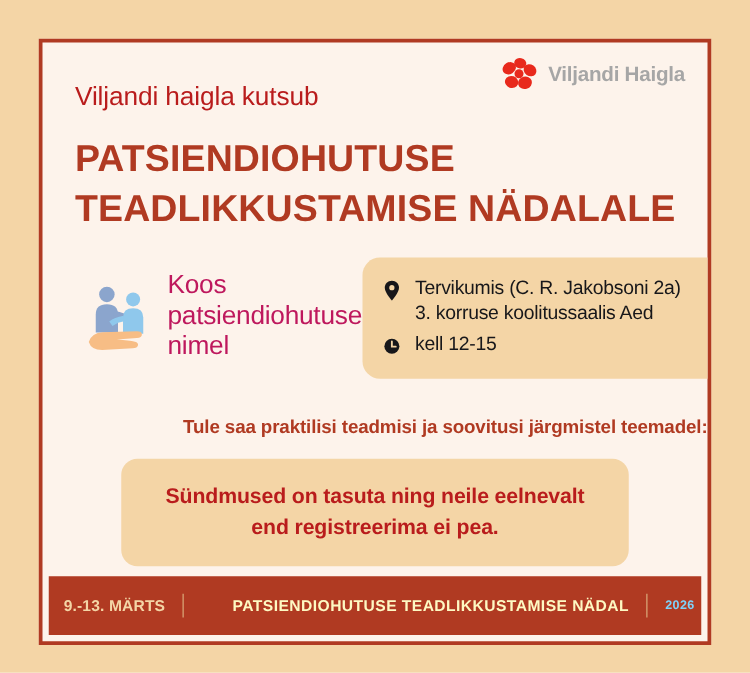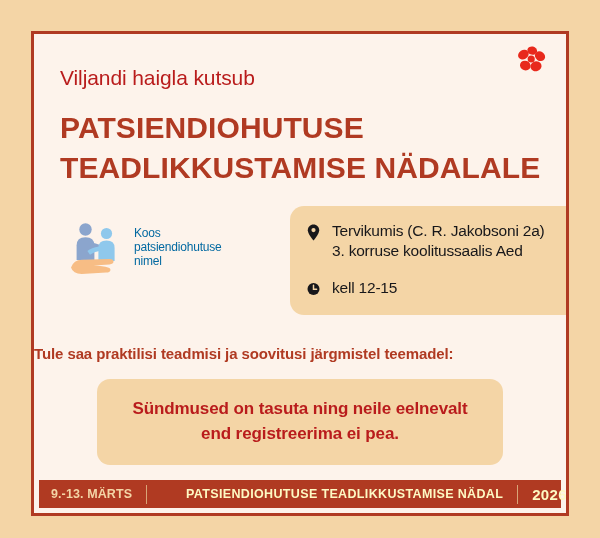--- a/index.html
+++ b/index.html
@@ -100,66 +100,67 @@
     display: flex;
     align-items: center;
     gap: 4px;
     padding-top: 10px;
     padding-left: 20px;
   }
 
   .koos-mark { width: 62px; height: 62px; display: block; flex: 0 0 auto; }
 
   .koos-text {
-    font-size: 12px;
-    color: #0369a1;
+    font-size: 21px;
+    color: #be185d;
     line-height: 1.18;
     letter-spacing: -0.2px;
   }
 
   .infobox {
     margin-left: auto;
     background: #f4d5a6;
     border-radius: 14px 0 0 14px;
     padding: 15px 14px 16px 17px;
     width: 276px;
     flex: 0 0 auto;
   }
 
   .info-item {
     display: flex;
     align-items: flex-start;
     gap: 12px;
   }
 
-  .info-item + .info-item { margin-top: 16px; }
+  .info-item + .info-item { margin-top: 4px; }
 
   .info-ico {
     flex: 0 0 auto;
     width: 13px;
     height: 17px;
     margin-top: 3px;
   }
 
   .info-text {
     font-size: 15.5px;
     color: #17171a;
     line-height: 1.33;
     letter-spacing: -0.2px;
   }
 
   
   .subtitle {
     flex: 0 0 auto;
-    text-align: left;
+    text-align: right;
     font-size: 15px;
     font-weight: 700;
     color: #b03a22;
     margin-top: 30px;
     letter-spacing: -0.1px;
+    padding-left: 32px;
   }
 
   
   .msgbox {
     flex: 0 0 auto;
     align-self: center;
     width: 406px;
     background: #f4d5a6;
     border-radius: 13px;
     padding: 17px 20px 18px 20px;
@@ -173,21 +174,21 @@
     color: #b91c1c;
     line-height: 1.5;
     letter-spacing: -0.1px;
   }
 
   .spacer { flex: 1 1 auto; min-height: 8px; }
 
   
   .footer {
     flex: 0 0 auto;
-    height: 28px;
+    height: 47px;
     background: #b03a22;
     display: flex;
     align-items: center;
     margin: 0 5px 5px 5px;
     padding: 0 12px;
   }
 
   .foot-dates {
     font-size: 12.5px;
     font-weight: 700;
@@ -210,23 +211,23 @@
     text-align: center;
     font-size: 12.5px;
     font-weight: 700;
     color: #fef9c3;
     letter-spacing: 0.35px;
     white-space: nowrap;
     margin-left: 25px;
   }
 
   .foot-year {
-    font-size: 15px;
-    font-weight: 700;
-    color: #fef9c3;
+    font-size: 10px;
+    font-weight: 700;
+    color: #7dd3fc;
     letter-spacing: 0.3px;
     white-space: nowrap;
   }
 </style>
 </head>
 <body>
 
 <div class="poster">
   <div class="frame">
 
@@ -238,20 +239,21 @@
             <g fill="#e8291c">
               <ellipse cx="9.4" cy="9.6" rx="5.6" ry="4.6" transform="rotate(-32 9.4 9.6)"></ellipse>
               <ellipse cx="18.2" cy="5.6" rx="4.9" ry="4.1" transform="rotate(12 18.2 5.6)"></ellipse>
               <ellipse cx="26.0" cy="11.2" rx="5.4" ry="4.6" transform="rotate(36 26 11.2)"></ellipse>
               <ellipse cx="22.0" cy="21.2" rx="5.6" ry="5.0" transform="rotate(-16 22 21.2)"></ellipse>
               <ellipse cx="11.3" cy="20.6" rx="5.4" ry="4.8" transform="rotate(20 11.3 20.6)"></ellipse>
               <circle cx="17.2" cy="14.0" r="3.6"></circle>
             </g>
           </svg>
         </span>
+        <span class="brand-name">Viljandi Haigla</span>
       </div>
 
       <div class="kicker">Viljandi haigla kutsub</div>
     </div>
 
     <div class="title">
       <div class="title-line">PATSIENDIOHUTUSE</div>
       <div class="title-line">TEADLIKKUSTAMISE NÄDALALE</div>
     </div>
 

